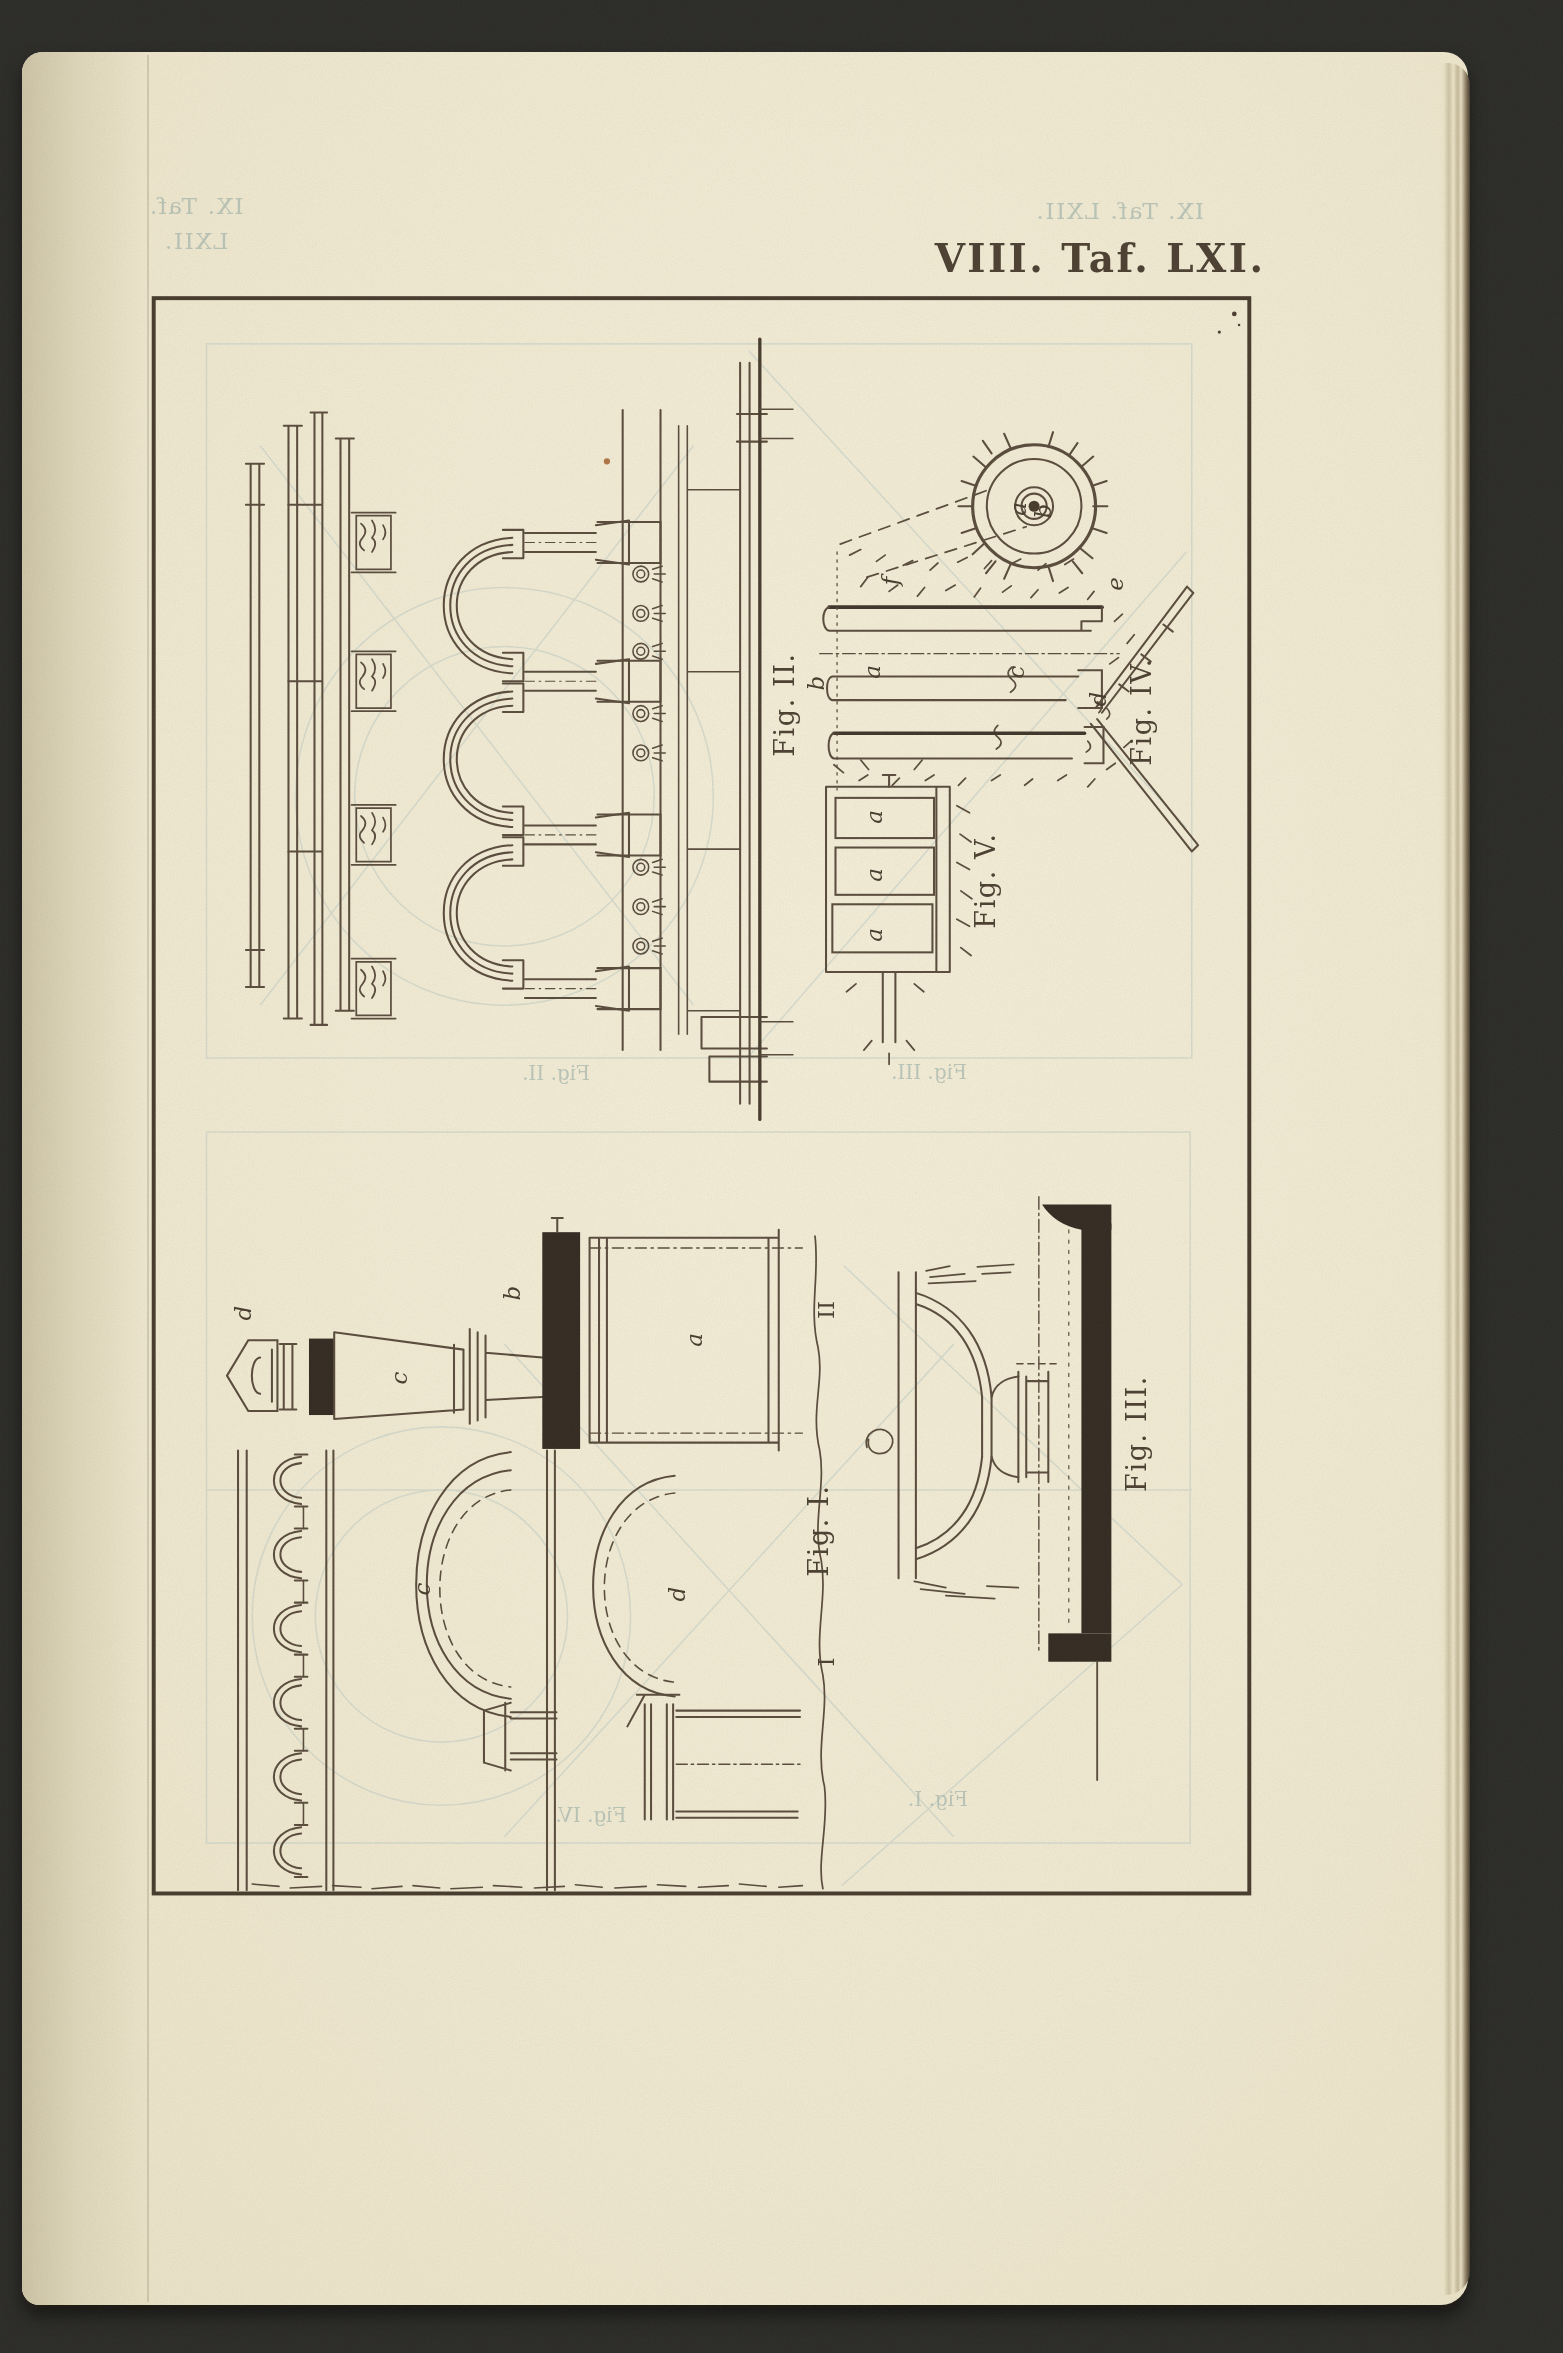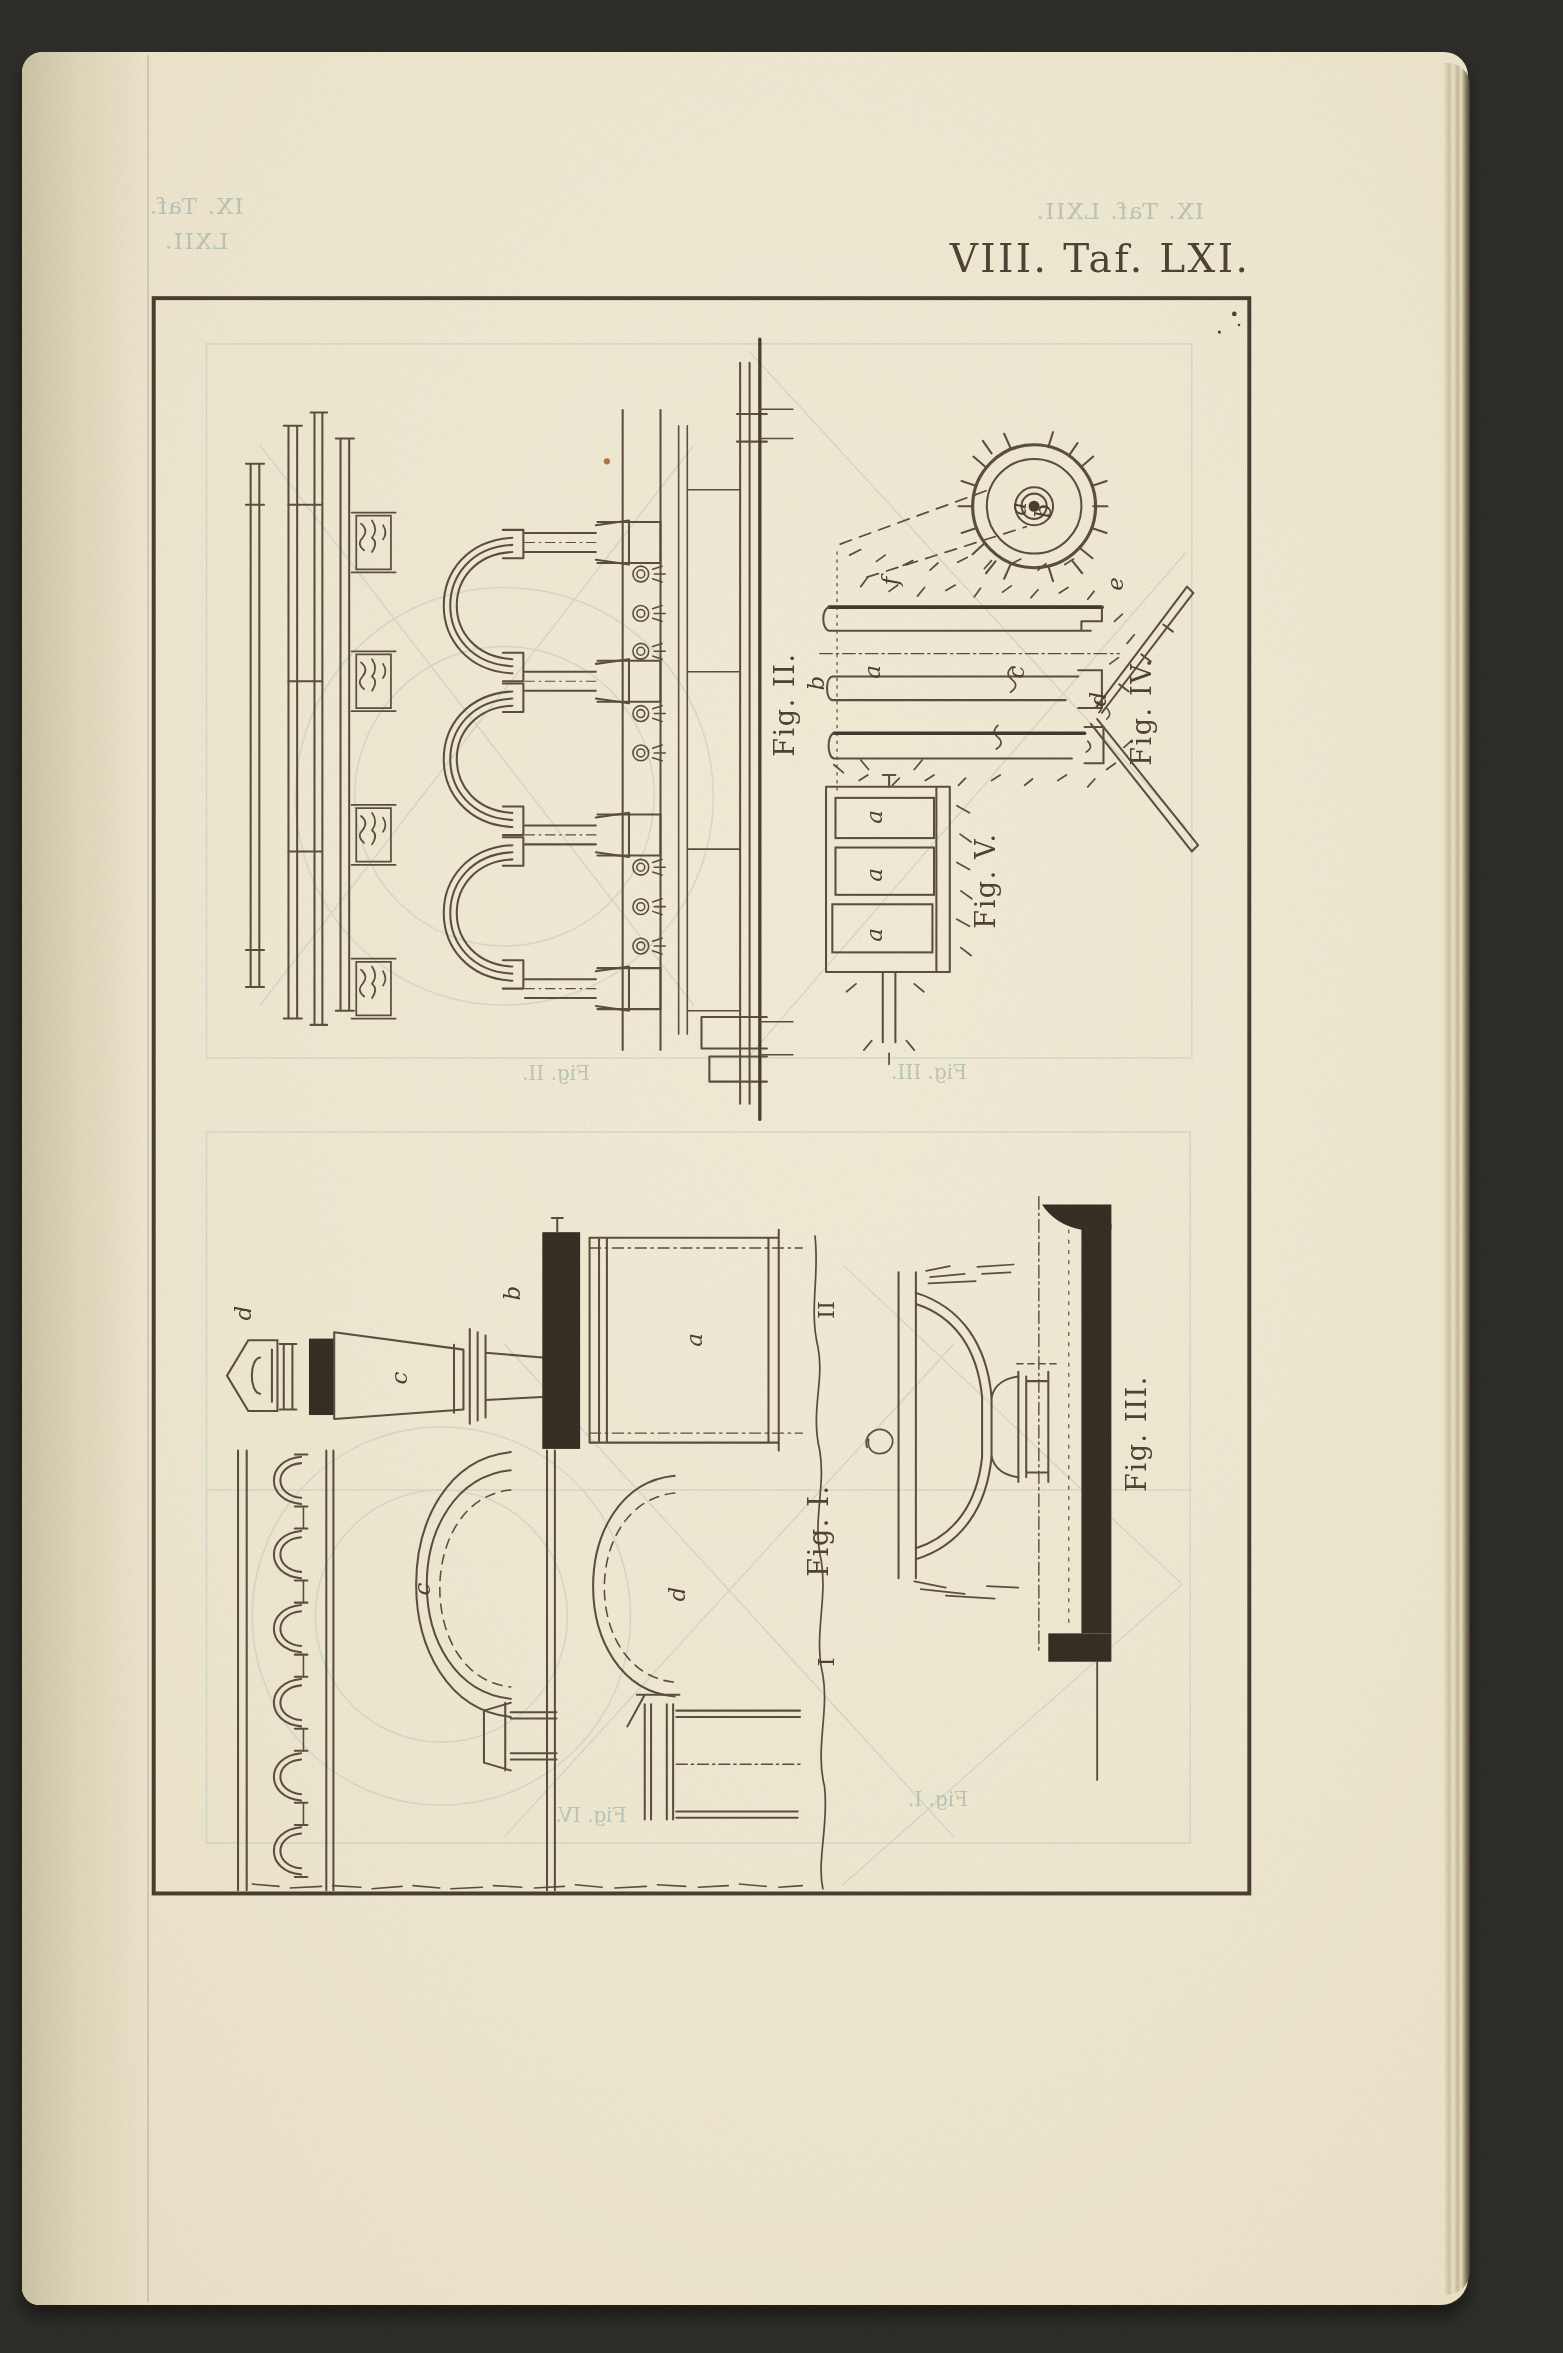--- a/index.html
+++ b/index.html
@@ -11,21 +11,21 @@
         box-shadow:0 11px 17.3px rgba(0,0,0,.55), 0 3.2px 0 rgba(60,45,30,.5);}
   .gutter{position:absolute;left:22px;top:52px;width:126px;height:2253px;
         background:linear-gradient(90deg,#cfc6a8 0%,#e2dabd 45%,rgba(244,238,216,0) 100%);
         border-radius:20.5px 0 0 17.3px;}
   .crease{position:absolute;left:147px;top:55px;width:2.4px;height:2247px;background:rgba(115,100,75,.22);}
   .stack{position:absolute;left:1438px;top:63px;width:32px;height:2232px;
         background:linear-gradient(90deg,rgba(244,238,216,0) 0%,#efe7cb 18%,#cfc5a5 34%,#eee6ca 48%,#c6ba99 62%,#e9e1c5 72%,#8a7a60 88%,#443b2f 100%);
         border-radius:0 22px 24px 0;}
   svg.art{position:absolute;left:0;top:0;}
   .txt{position:absolute;color:#4e4234;text-align:center;}
-  .plate-title{font-size:39px;letter-spacing:2.4px;line-height:47px;}
+  .plate-title{font-size:39px;letter-spacing:2.4px;line-height:47px;font-weight:bold;}
   .rot-label{font-size:27px;letter-spacing:1.6px;line-height:35px;transform:rotate(-90deg);}
   .letter{font-style:italic;font-size:23px;line-height:32px;transform:rotate(-90deg);color:#4a3e30;}
   .marker{font-size:23px;line-height:32px;transform:rotate(-90deg);}
   .mirror{color:rgba(148,170,163,.60);transform:scaleX(-1);}
   .mirror.big{font-size:23px;letter-spacing:1.6px;line-height:35px;}
   .mirror.small{font-size:20px;line-height:28px;}
 </style>
 </head>
 <body>
 

